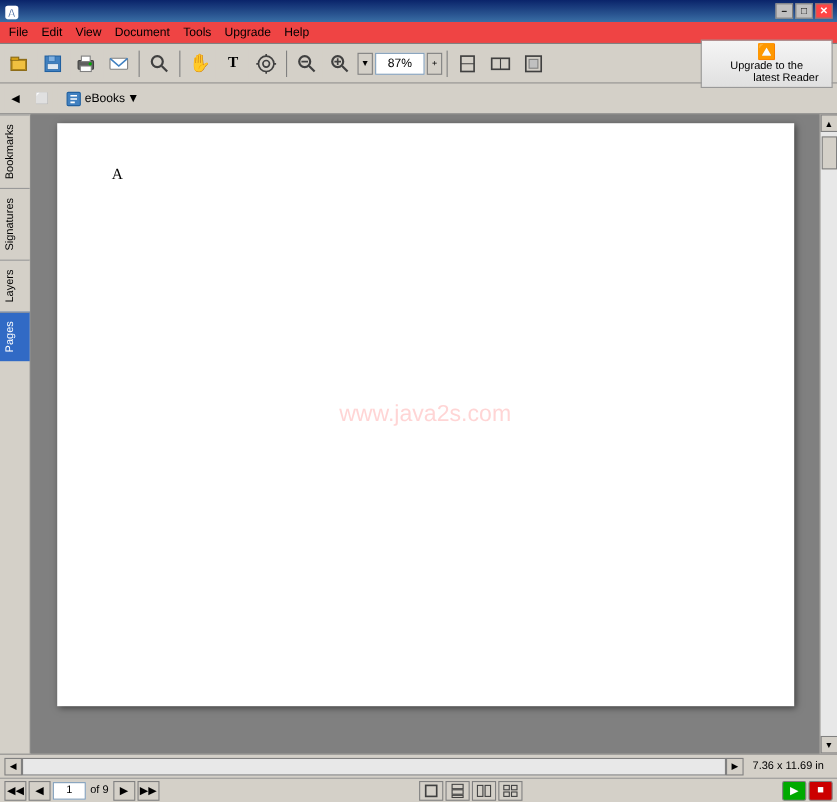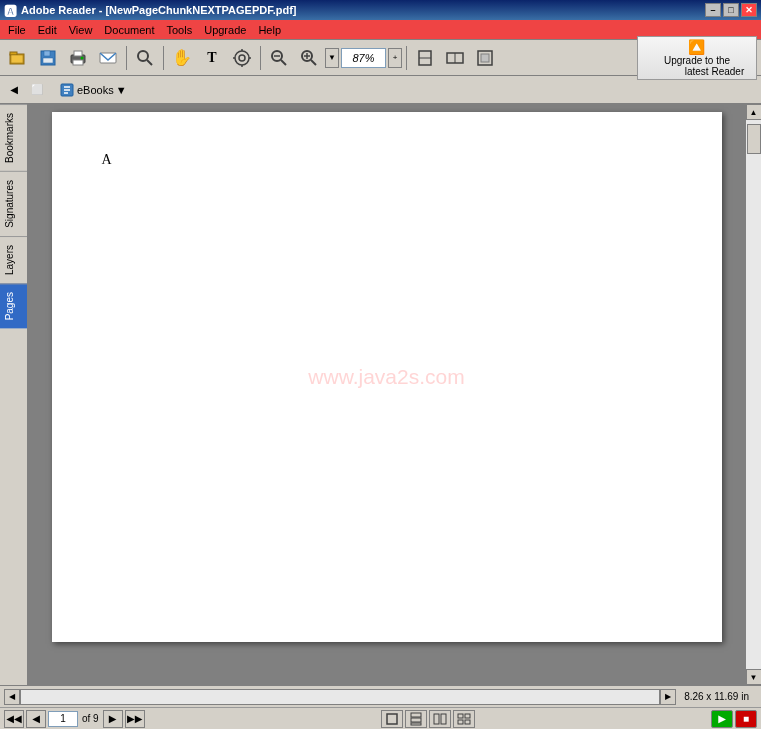--- a/index.html
+++ b/index.html
@@ -68,21 +68,20 @@
     }
     .zoom-box {
       display: flex; align-items: center; gap: 2px;
     }
     .zoom-input {
       width: 45px; height: 20px;
       border: 1px solid #7f9db9;
       background: white;
       text-align: center;
       font-size: 11px;
-      font-style: italic;
     }
     .zoom-arrow {
       width: 14px; height: 20px;
       background: #d4d0c8;
       border: 1px solid #808080;
       display: flex; align-items: center; justify-content: center;
       cursor: pointer; font-size: 8px;
     }
 
     
@@ -293,21 +292,20 @@
     }
     .audio-play { background: #00aa00; color: white; border-radius: 2px; }
     .audio-stop { background: #cc0000; color: white; border-radius: 2px; }
   </style>
 </head>
 <body>
 
 <div id="titlebar">
   <div id="titlebar-left">
     <span style="font-size:14px;">🅰</span>
-    <span>Adobe Reader - [NewPageChunkNEXTPAGEPDF.pdf]</span>
   </div>
   <div id="titlebar-controls">
     <div class="titlebar-btn">–</div>
     <div class="titlebar-btn">□</div>
     <div class="titlebar-btn" style="background:#ff4444;color:white;">✕</div>
   </div>
 </div>
 
 <div id="menubar">
   <span class="menu-item">File</span>
@@ -454,21 +452,21 @@
       <div class="scroll-thumb"></div>
     </div>
     <div class="scroll-arrow">▼</div>
   </div>
 </div>
 
 <div id="statusbar">
   <div class="hscroll-arrow">◀</div>
   <div class="hscroll-track"></div>
   <div class="hscroll-arrow">▶</div>
-  <div id="page-dimensions">8.26 x 11.69 in</div>
+  <div id="page-dimensions">7.36 x 11.69 in</div>
 </div>
 
 <div id="navbar">
   <div id="page-nav">
     <div class="nav-btn">◀◀</div>
     <div class="nav-btn">◀</div>
     <input class="page-input" type="text" value="1" style="">
     <span id="page-of">of 9</span>
     <div class="nav-btn">▶</div>
     <div class="nav-btn">▶▶</div>

